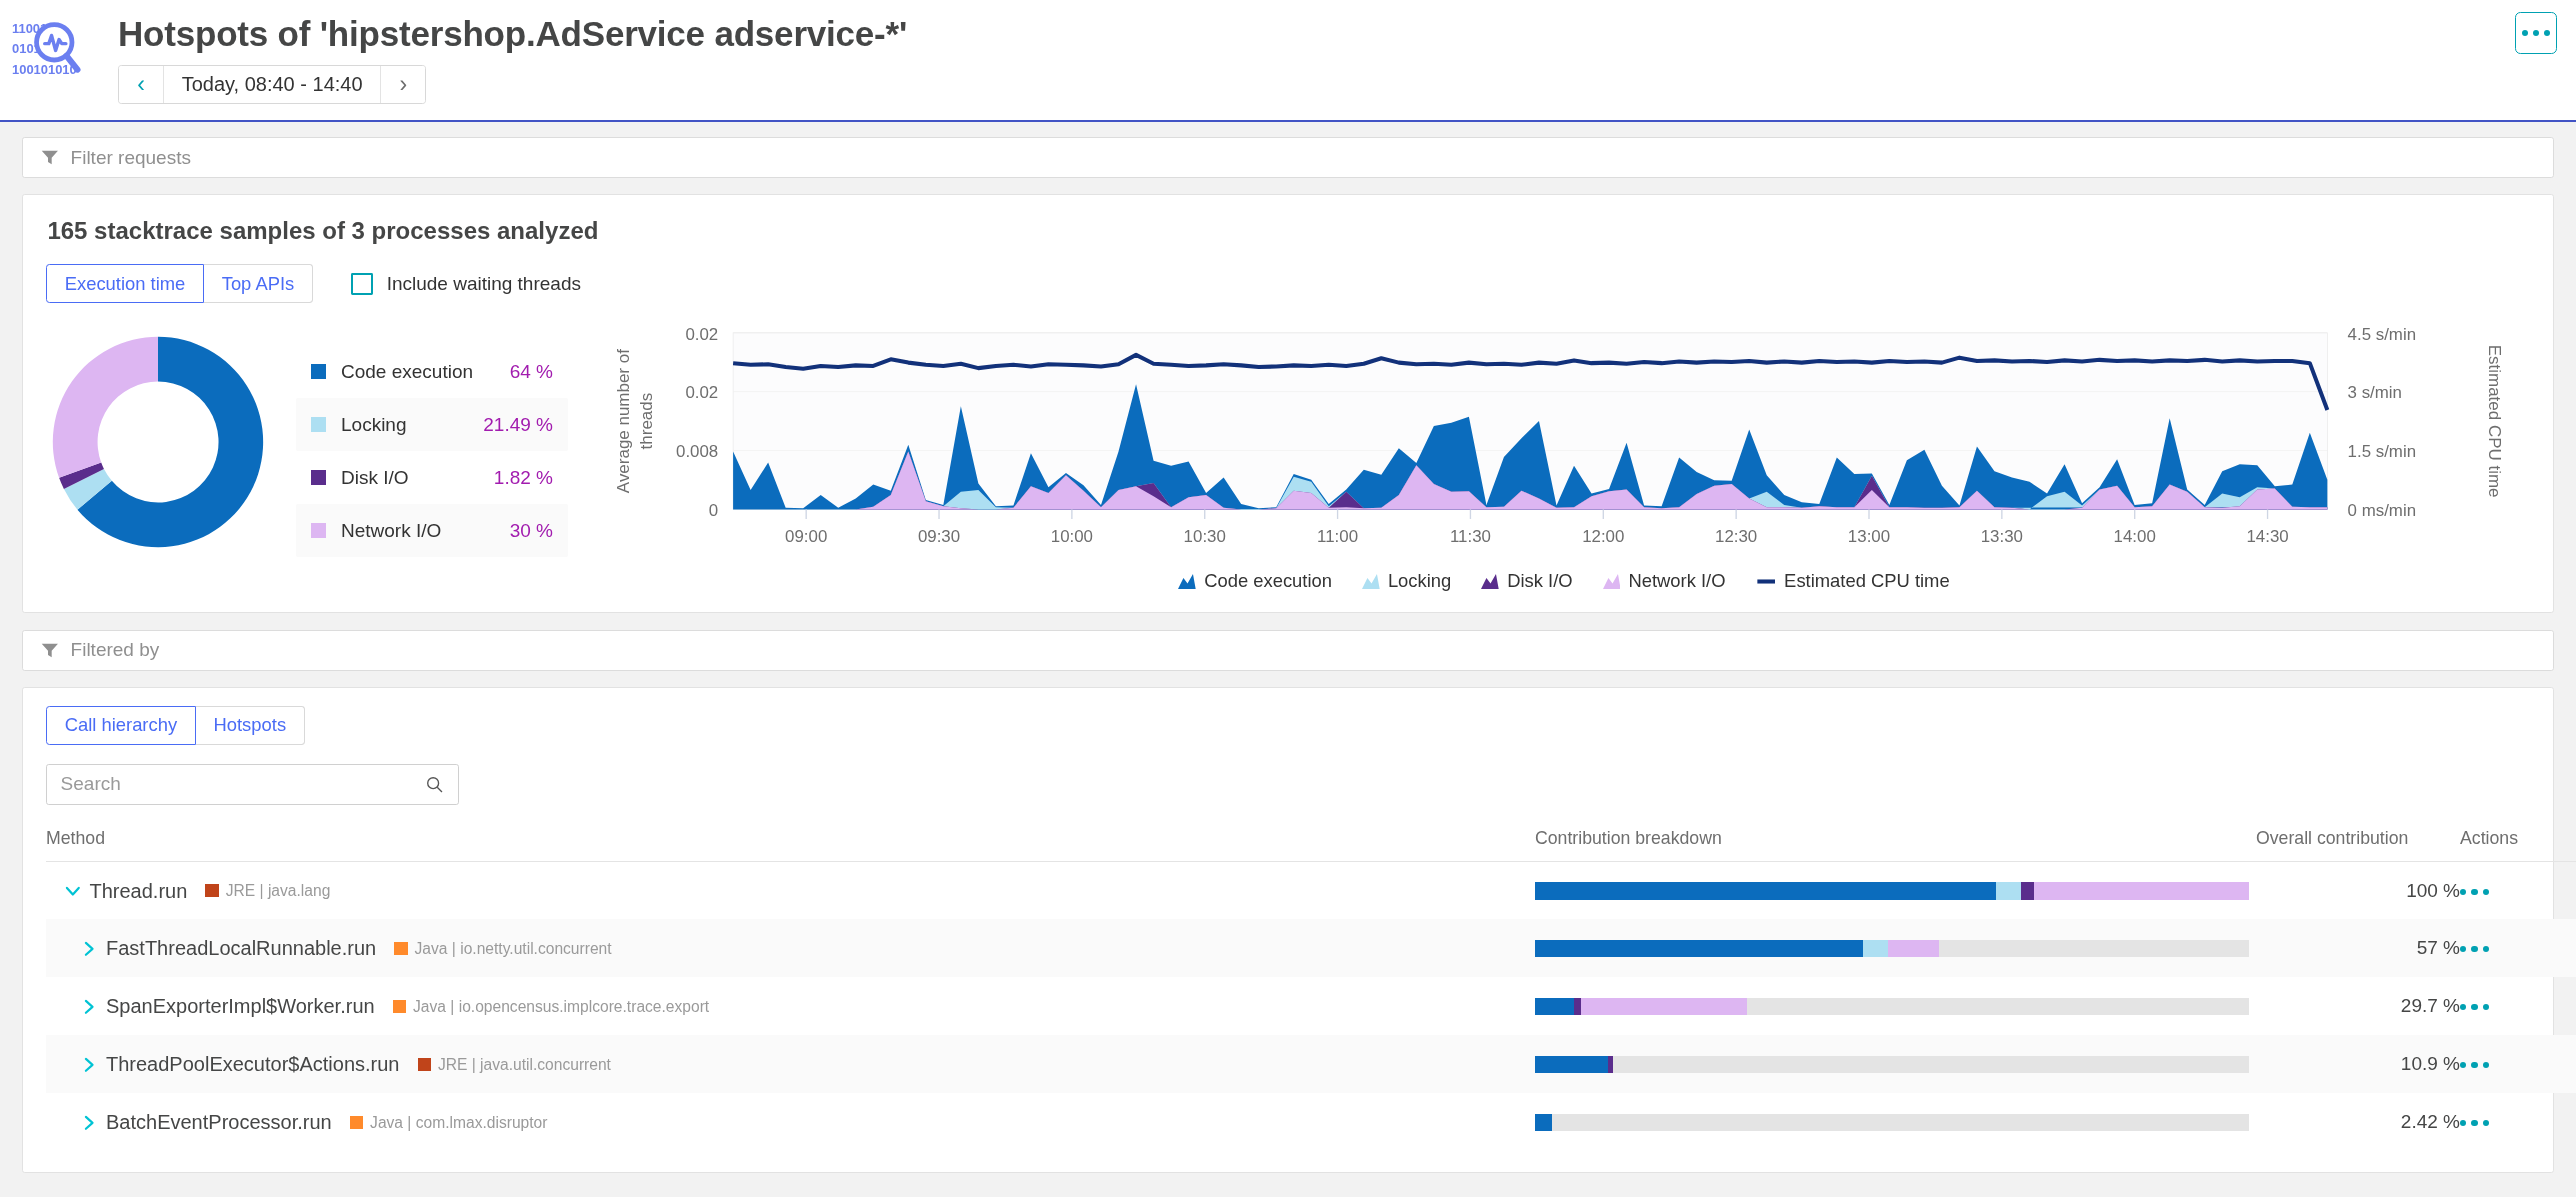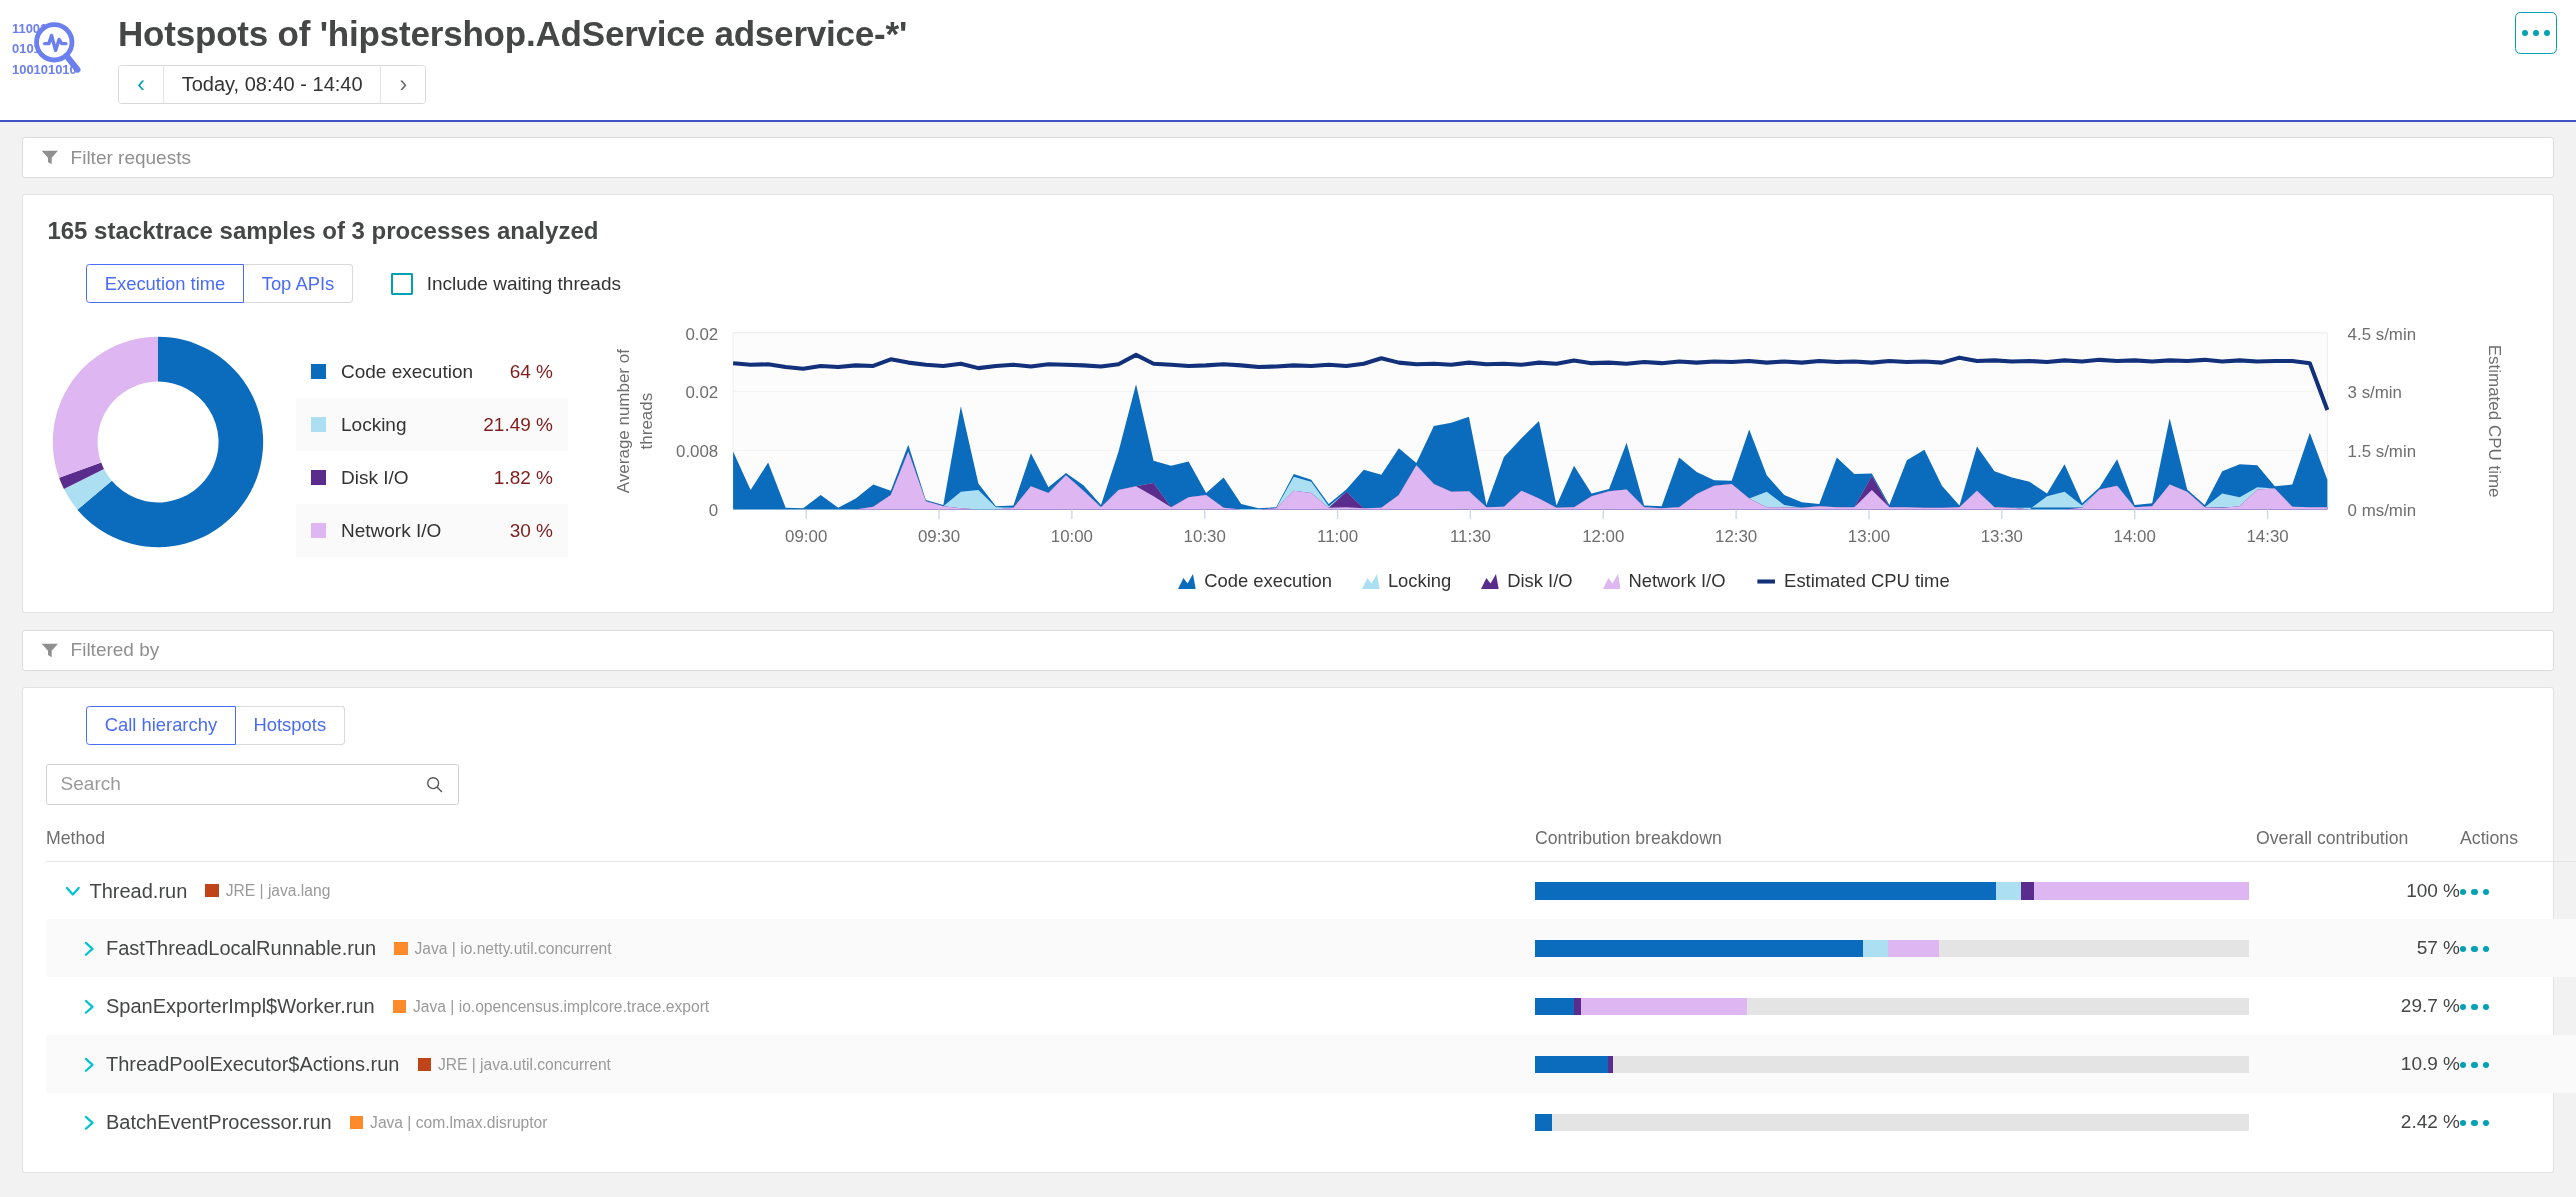--- a/index.html
+++ b/index.html
@@ -63,21 +63,21 @@
   .funnel { width:17.7px; height:15px; flex:none; }
 
   .card {
     background:#ffffff; border:0.7px solid #e2e2e2; border-radius:2.7px;
     padding:17.7px 23px 20.4px 23px; margin-bottom:16.3px;
   }
 
   .card-title { font-size:24px; font-weight:700; color:#454646; margin:4.1px 0 19px 1.4px; }
 
   
-  .seg { display:inline-flex; vertical-align:middle;margin-left:40px; }
+  .seg { display:inline-flex; vertical-align:middle; }
   .seg button {
     font-family:inherit; font-size:18.4px; background:#fff; cursor:pointer;
     border:0.7px solid #d9d9d9; color:#4a6cf5; padding:7.5px 17.7px;
   }
   .seg button:first-child { border-radius:3.4px 0 0 3.4px; }
   .seg button:last-child  { border-radius:0 3.4px 3.4px 0; border-left:none; }
   .seg button.active {
     border:1.4px solid #4a6cf5; color:#4a6cf5; position:relative; z-index:2;
   }
 
@@ -88,21 +88,21 @@
   
   .viz-row { display:flex; align-items:flex-start; margin-top:23px; }
   .donut-wrap { width:224px; flex:none; padding-top:4.1px; }
   .legend-panel { width:272px; flex:none; margin-left:26px; padding-top:19px; }
   .legend-row {
     display:flex; align-items:center; height:53px; padding:0 15px; border-radius:2px;
   }
   .legend-row.alt { background:#fafafa; }
   .legend-sw { width:15px; height:15px; flex:none; }
   .legend-name { font-size:19px; color:#333; margin-left:15px; flex:1; white-space:nowrap; }
-  .legend-val  { font-size:19px; color:#7f1d1d; white-space:nowrap; }
+  .legend-val  { font-size:19px; color:#a21caf; white-space:nowrap; }
 
   .chart-area { flex:1; margin-left:30px; position:relative; }
 
   .chart-legend {
     display:flex; justify-content:center; align-items:center;
     gap:30px; margin-top:11px;
   }
   .cl-item { display:flex; align-items:center; gap:8.2px; }
   .cl-text { font-size:18.4px; color:#333; white-space:nowrap; }
 

